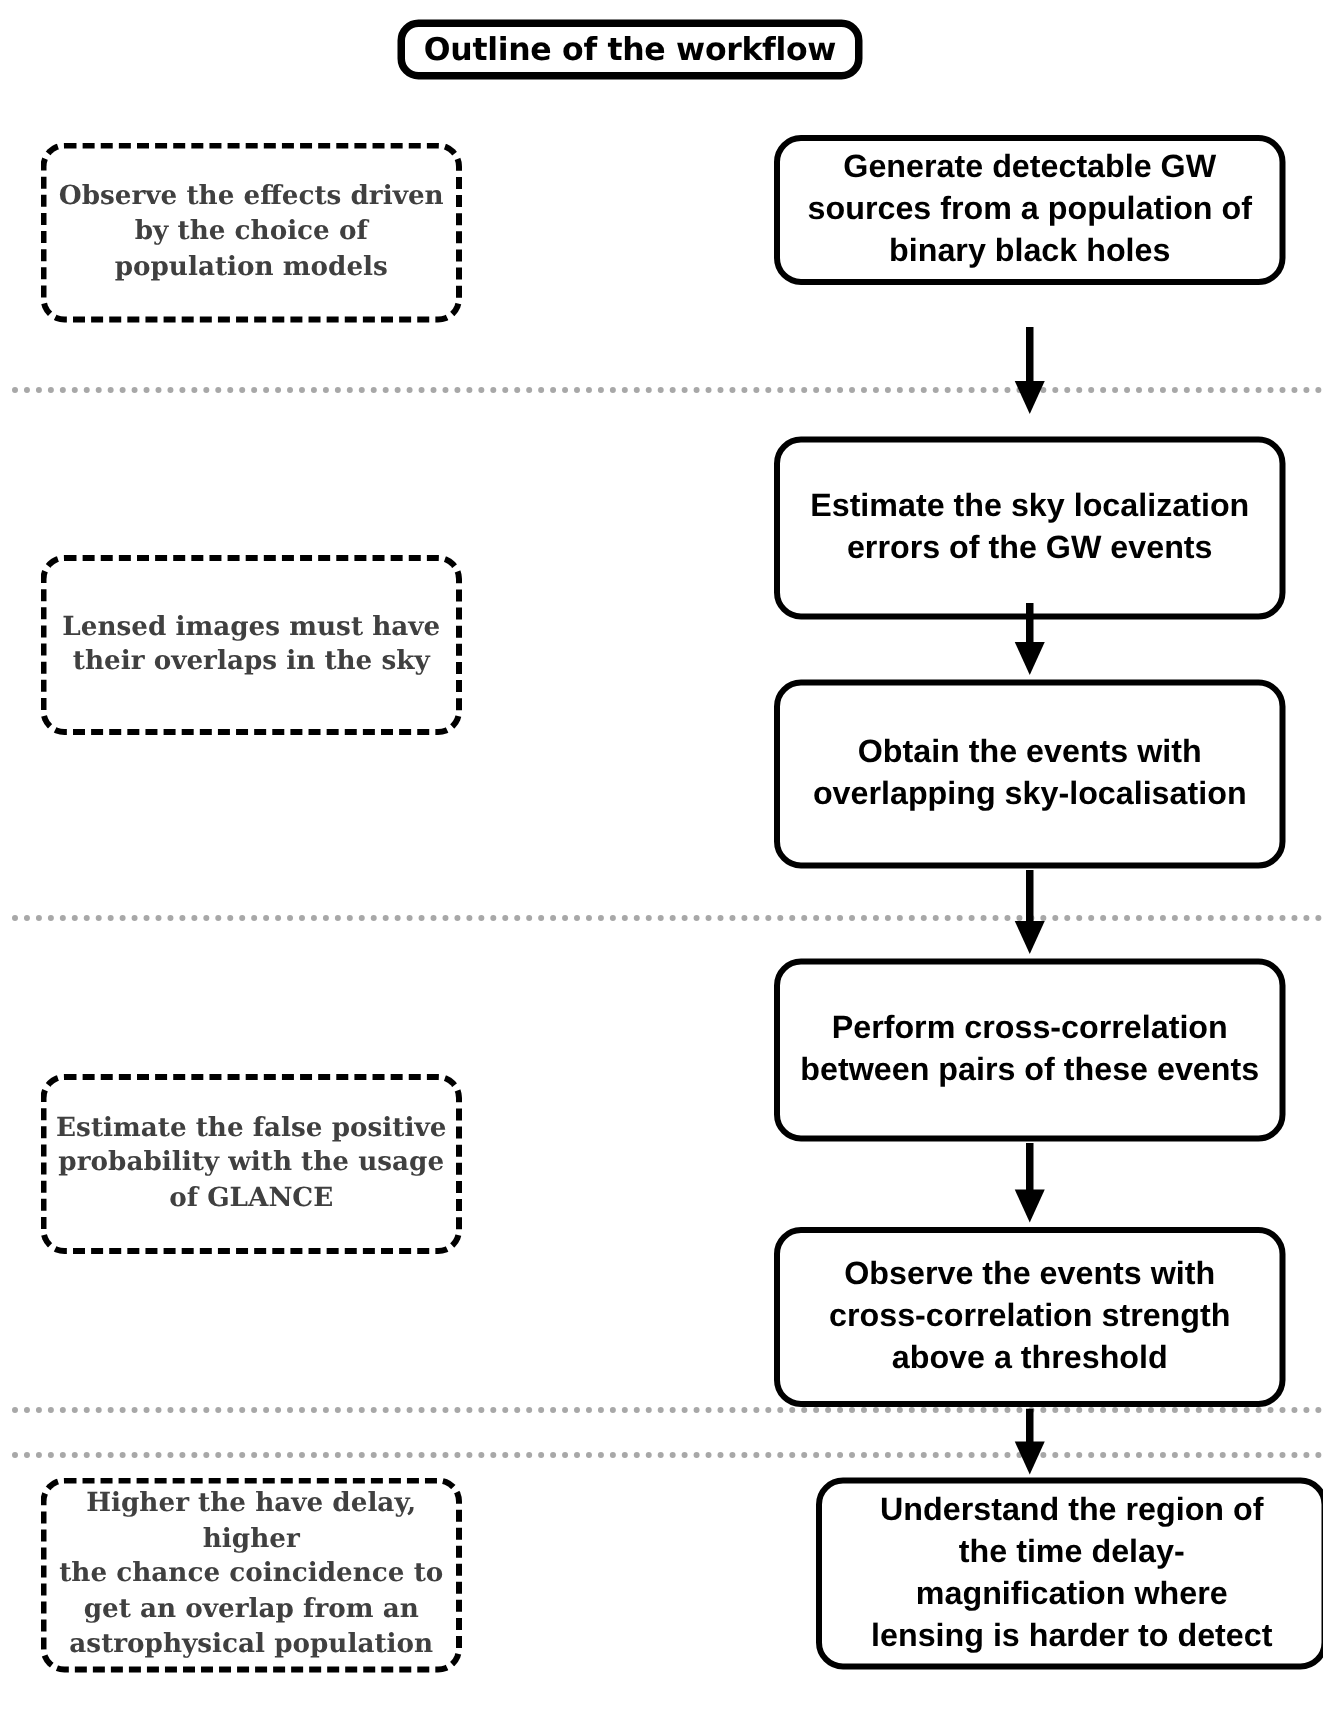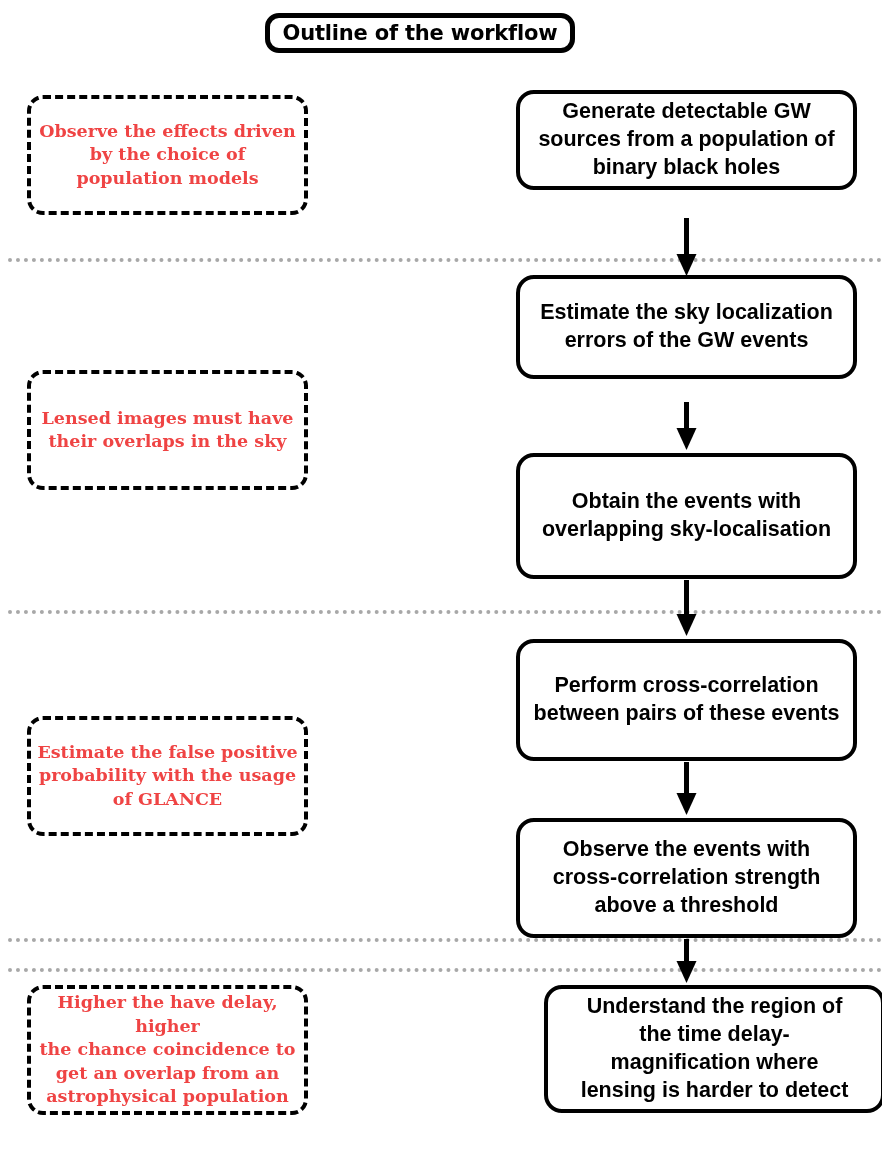--- a/index.html
+++ b/index.html
@@ -79,21 +79,21 @@
     display: flex;
     align-items: center;
     justify-content: center;
     padding: 4px 6px;
   }
   .note-box .note-text {
     font-family: "DejaVu Serif", "Liberation Serif", serif;
     font-weight: bold;
     font-size: 17.5px;
     line-height: 1.34;
-    color: #ef4444;
+    color: #404040;
     text-align: center;
     white-space: pre-line;
   }
 
   
   .separator {
     position: absolute;
     left: 8px;
     width: 874px;
     height: 4px;
@@ -146,21 +146,21 @@
 get an overlap from an
 astrophysical population</span>
   </div>
 
   <div class="proc-box" style="top:90px; height:100px;">
     <span class="proc-text">Generate detectable GW
 sources from a population of
 binary black holes</span>
   </div>
 
-  <div class="proc-box" style="top:275px; height:104px;">
+  <div class="proc-box" style="top:291px; height:122px;">
     <span class="proc-text">Estimate the sky localization
 errors of the GW events</span>
   </div>
 
   <div class="proc-box" style="top:453px; height:126px;">
     <span class="proc-text">Obtain the events with
 overlapping sky-localisation</span>
   </div>
 
   <div class="proc-box" style="top:639px; height:122px;">

